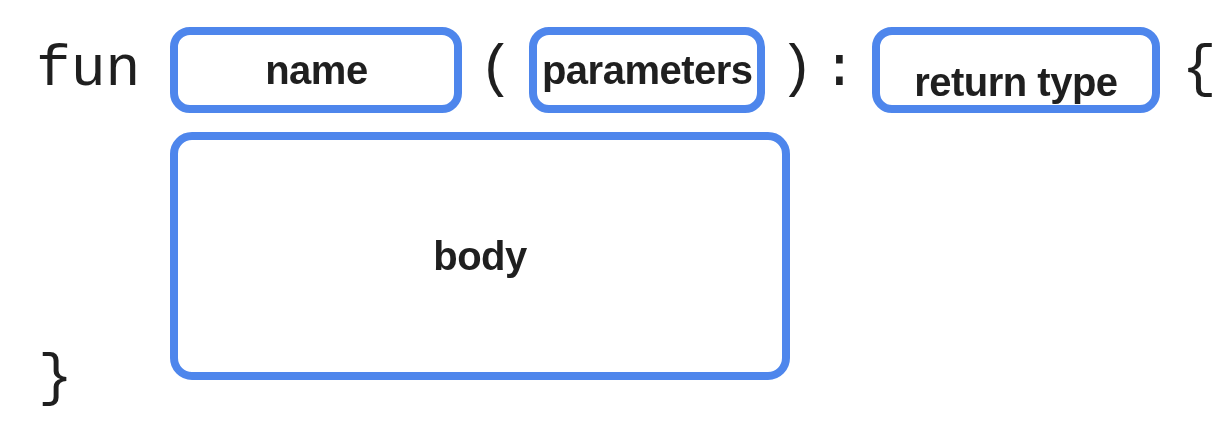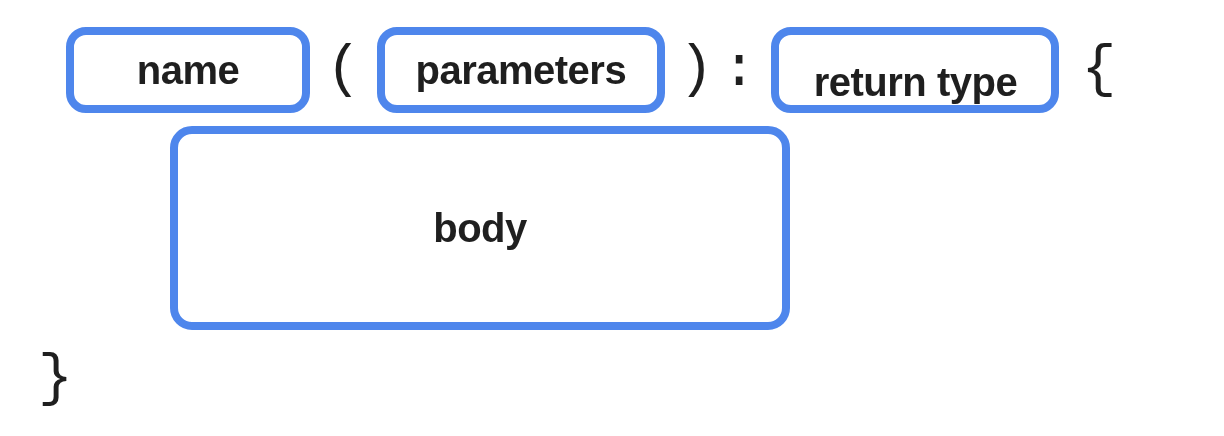--- a/index.html
+++ b/index.html
@@ -45,52 +45,53 @@
     flex:none;
   }
   .box-label{
     font-family:"Liberation Sans", sans-serif;
     font-weight:700;
     font-size:40px;
     color:var(--ink);
     letter-spacing:-0.5px;
     white-space:nowrap;
   }
-  .name-box{width:244px;margin-left:30px;}
+  .name-box{width:292px;margin-left:30px;}
   .open-paren{margin-left:16px;}
-  .params-box{width:288px;margin-left:16px;}
+  .params-box{width:236px;margin-left:16px;}
   .close-paren{margin-left:14px;}
   .colon{margin-left:8px;}
   .return-box{width:288px;margin-left:15px;align-items:flex-end;}
   .open-brace{margin-left:22px;}
   .body-box{
     position:absolute;
     left:170px;
-    top:126px;
+    top:132px;
     width:620px;
-    height:204px;
+    height:248px;
     border:8px solid var(--blue);
     border-radius:22px;
     background:var(--bg);
     display:flex;
     align-items:center;
     justify-content:center;
   }
   .close-brace{
     position:absolute;
     left:38px;
     top:350px;
   }
 </style>
 </head>
 <body>
 
 <div class="canvas">
 
   <div class="signature-row">
+    <span class="mono">fun</span>
 
     <span class="syntax-box name-box">
       <span class="box-label">name</span>
     </span>
 
     <span class="mono open-paren">(</span>
 
     <span class="syntax-box params-box">
       <span class="box-label">parameters</span>
     </span>

